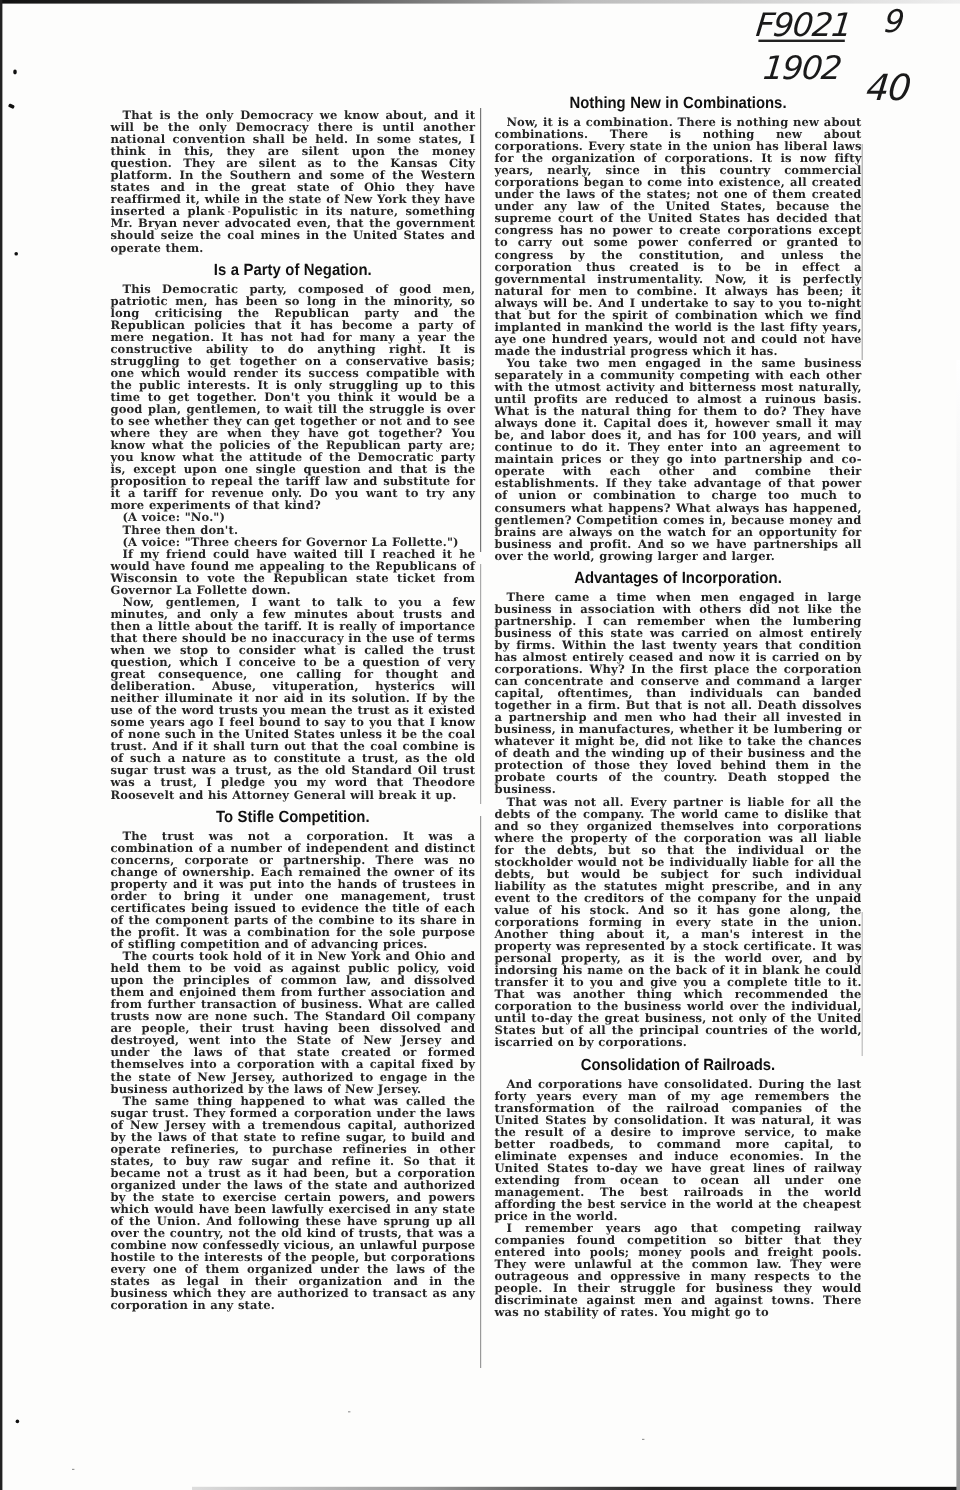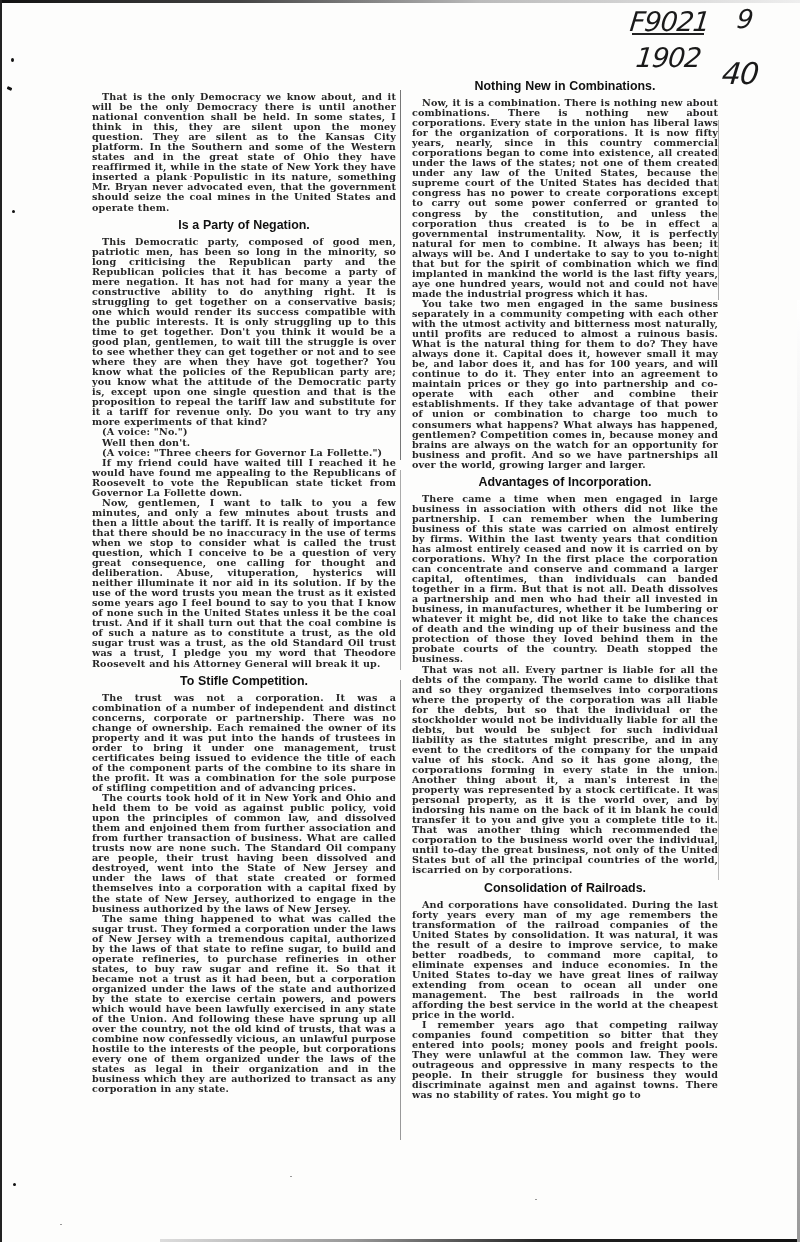--- a/index.html
+++ b/index.html
@@ -117,23 +117,23 @@
   <div class="divider" style="top:470px;height:200px;background:#aaa;"></div>
   <div class="divider" style="top:680px;height:460px;background:#999;"></div>
   <div class="divider" style="left:718px;top:120px;height:180px;background:#aaa;"></div>
   <div class="divider" style="left:718px;top:760px;height:120px;background:#bbb;"></div>
 
   <div class="column col-left">
     <p class="noindent" style="text-indent:10px;">That is the only Democracy we know about, and it will be the only Democracy there is until another national convention shall be held. In some states, I think in this, they are silent upon the money question. They are silent as to the Kansas City platform. In the Southern and some of the Western states and in the great state of Ohio they have reaffirmed it, while in the state of New York they have inserted a plank Populistic in its nature, something Mr. Bryan never advocated even, that the government should seize the coal mines in the United States and operate them.</p>
     <h2>Is a Party of Negation.</h2>
     <p>This Democratic party, composed of good men, patriotic men, has been so long in the minority, so long criticising the Republican party and the Republican policies that it has become a party of mere negation. It has not had for many a year the constructive ability to do anything right. It is struggling to get together on a conservative basis; one which would render its success compatible with the public interests. It is only struggling up to this time to get together. Don't you think it would be a good plan, gentlemen, to wait till the struggle is over to see whether they can get together or not and to see where they are when they have got together? You know what the policies of the Republican party are; you know what the attitude of the Democratic party is, except upon one single question and that is the proposition to repeal the tariff law and substitute for it a tariff for revenue only. Do you want to try any more experiments of that kind?</p>
     <p>(A voice: "No.")</p>
-    <p>Well then don't.</p>
+    <p>Three then don't.</p>
     <p>(A voice: "Three cheers for Governor La Follette.")</p>
-    <p>If my friend could have waited till I reached it he would have found me appealing to the Republicans of Roosevelt to vote the Republican state ticket from Governor La Follette down.</p>
+    <p>If my friend could have waited till I reached it he would have found me appealing to the Republicans of Wisconsin to vote the Republican state ticket from Governor La Follette down.</p>
     <p>Now, gentlemen, I want to talk to you a few minutes, and only a few minutes about trusts and then a little about the tariff. It is really of importance that there should be no inaccuracy in the use of terms when we stop to consider what is called the trust question, which I conceive to be a question of very great consequence, one calling for thought and deliberation. Abuse, vituperation, hysterics will neither illuminate it nor aid in its solution. If by the use of the word trusts you mean the trust as it existed some years ago I feel bound to say to you that I know of none such in the United States unless it be the coal trust. And if it shall turn out that the coal combine is of such a nature as to constitute a trust, as the old sugar trust was a trust, as the old Standard Oil trust was a trust, I pledge you my word that Theodore Roosevelt and his Attorney General will break it up.</p>
     <h2>To Stifle Competition.</h2>
     <p>The trust was not a corporation. It was a combination of a number of independent and distinct concerns, corporate or partnership. There was no change of ownership. Each remained the owner of its property and it was put into the hands of trustees in order to bring it under one management, trust certificates being issued to evidence the title of each of the component parts of the combine to its share in the profit. It was a combination for the sole purpose of stifling competition and of advancing prices.</p>
     <p>The courts took hold of it in New York and Ohio and held them to be void as against public policy, void upon the principles of common law, and dissolved them and enjoined them from further association and from further transaction of business. What are called trusts now are none such. The Standard Oil company are people, their trust having been dissolved and destroyed, went into the State of New Jersey and under the laws of that state created or formed themselves into a corporation with a capital fixed by the state of New Jersey, authorized to engage in the business authorized by the laws of New Jersey.</p>
     <p>The same thing happened to what was called the sugar trust. They formed a corporation under the laws of New Jersey with a tremendous capital, authorized by the laws of that state to refine sugar, to build and operate refineries, to purchase refineries in other states, to buy raw sugar and refine it. So that it became not a trust as it had been, but a corporation organized under the laws of the state and authorized by the state to exercise certain powers, and powers which would have been lawfully exercised in any state of the Union. And following these have sprung up all over the country, not the old kind of trusts, that was a combine now confessedly vicious, an unlawful purpose hostile to the interests of the people, but corporations every one of them organized under the laws of the states as legal in their organization and in the business which they are authorized to transact as any corporation in any state.</p>
   </div>
 
   <div class="column col-right">
     <h2 class="first">Nothing New in Combinations.</h2>
     <p>Now, it is a combination. There is nothing new about combinations. There is nothing new about corporations. Every state in the union has liberal laws for the organization of corporations. It is now fifty years, nearly, since in this country commercial corporations began to come into existence, all created under the laws of the states; not one of them created under any law of the United States, because the supreme court of the United States has decided that congress has no power to create corporations except to carry out some power conferred or granted to congress by the constitution, and unless the corporation thus created is to be in effect a governmental instrumentality. Now, it is perfectly natural for men to combine. It always has been; it always will be. And I undertake to say to you to-night that but for the spirit of combination which we find implanted in mankind the world is the last fifty years, aye one hundred years, would not and could not have made the industrial progress which it has.</p>

